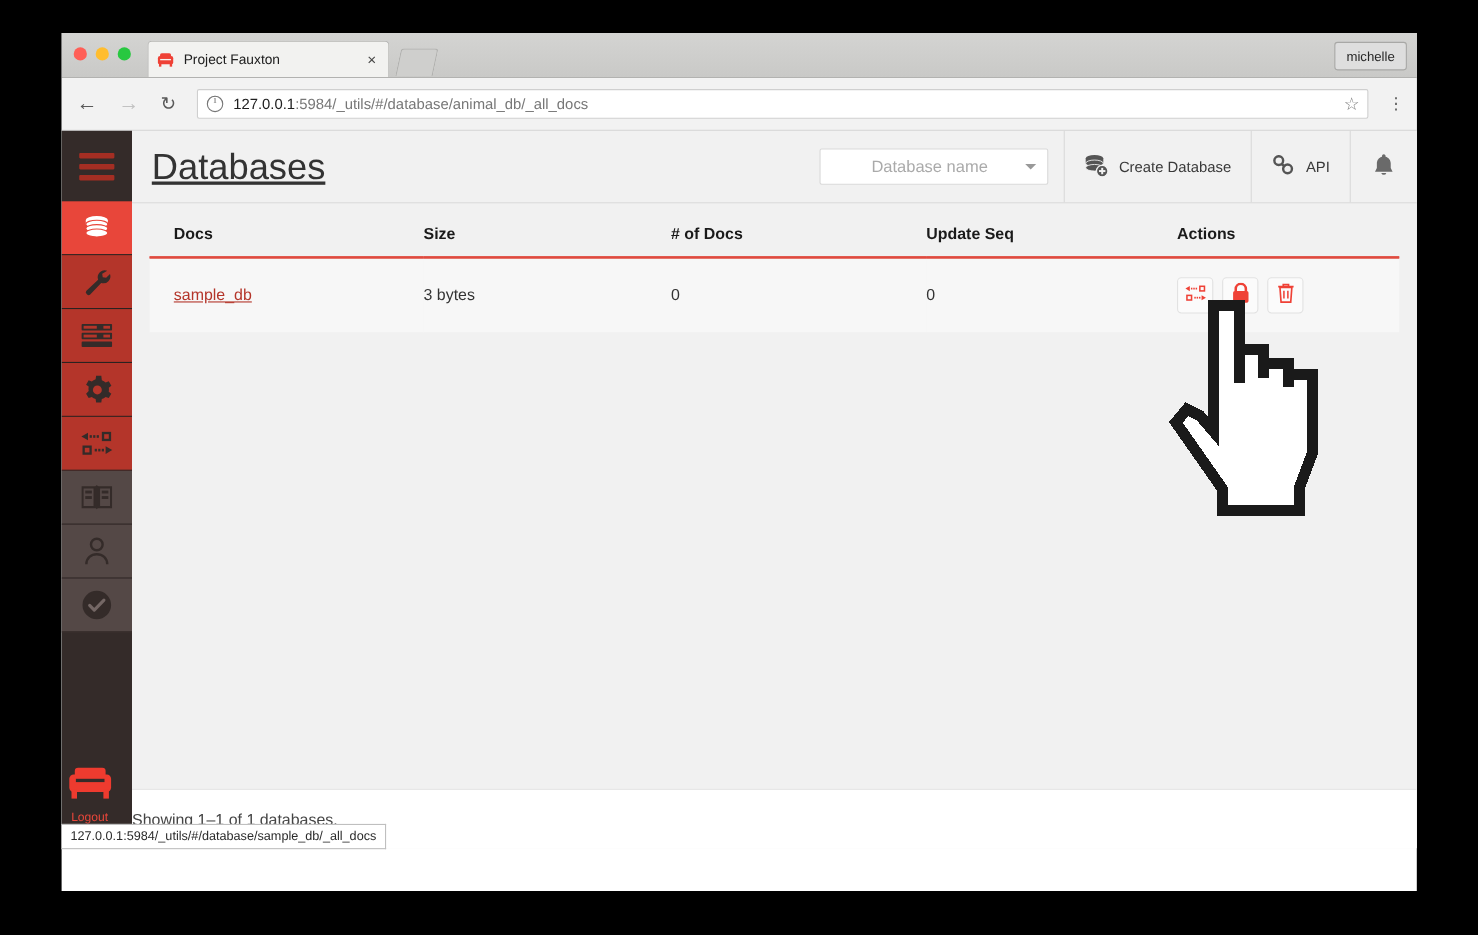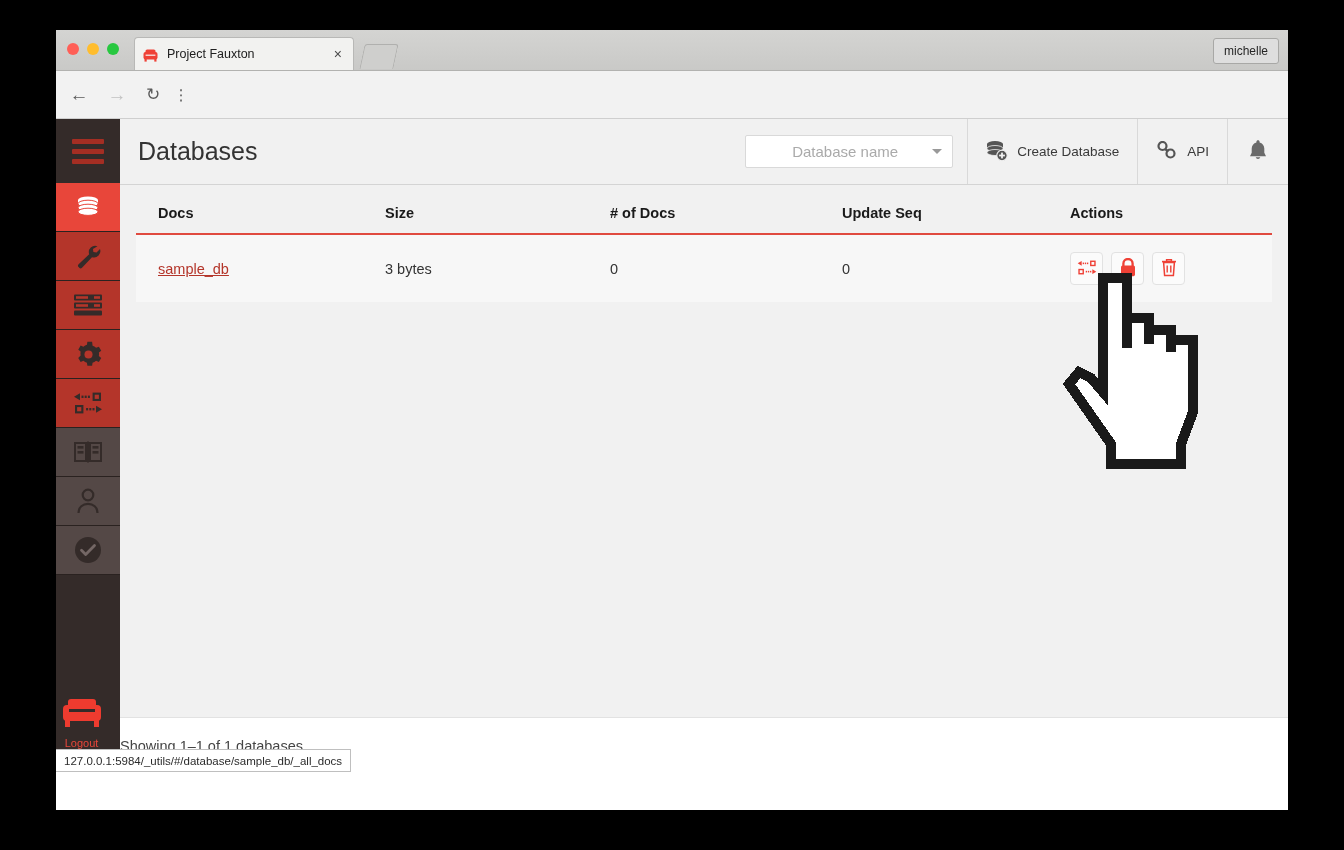--- a/index.html
+++ b/index.html
@@ -266,23 +266,24 @@
     background: #f1f1f1;
     border-bottom: 1px solid #d4d4d4;
     display: flex;
     align-items: stretch;
   }
   .page-title {
     flex: 1 1 auto;
     display: flex;
     align-items: center;
     padding-left: 18px;
-    font-size: 25px;
+    font-size: 33px;
     color: #333333;
     font-weight: 400;
+    text-decoration: underline;
   }
   .db-search {
     width: 208px;
     align-self: center;
     height: 33px;
     background: #ffffff;
     border: 1px solid #d9d9d9;
     border-radius: 2px;
     display: flex;
     align-items: center;
@@ -459,20 +460,25 @@
       <div class="user-chip">
         <span>michelle</span>
       </div>
     </div>
 
     <div class="toolbar">
       <div class="nav-btn">←</div>
       <div class="nav-btn disabled">→</div>
       <div class="nav-btn reload">↻</div>
 
+      <div class="omnibox">
+        <span class="info-circle"></span>
+        <span class="url-text"><span class="host">127.0.0.1</span><span>:5984/_utils/#/database/animal_db/_all_docs</span></span>
+        <span class="star-btn">☆</span>
+      </div>
 
       <div class="menu-btn">⋮</div>
     </div>
 
     <div class="app">
 
       <div class="sidebar">
         <div class="sidebar-top">
           <div class="hamburger">
             <span></span>

